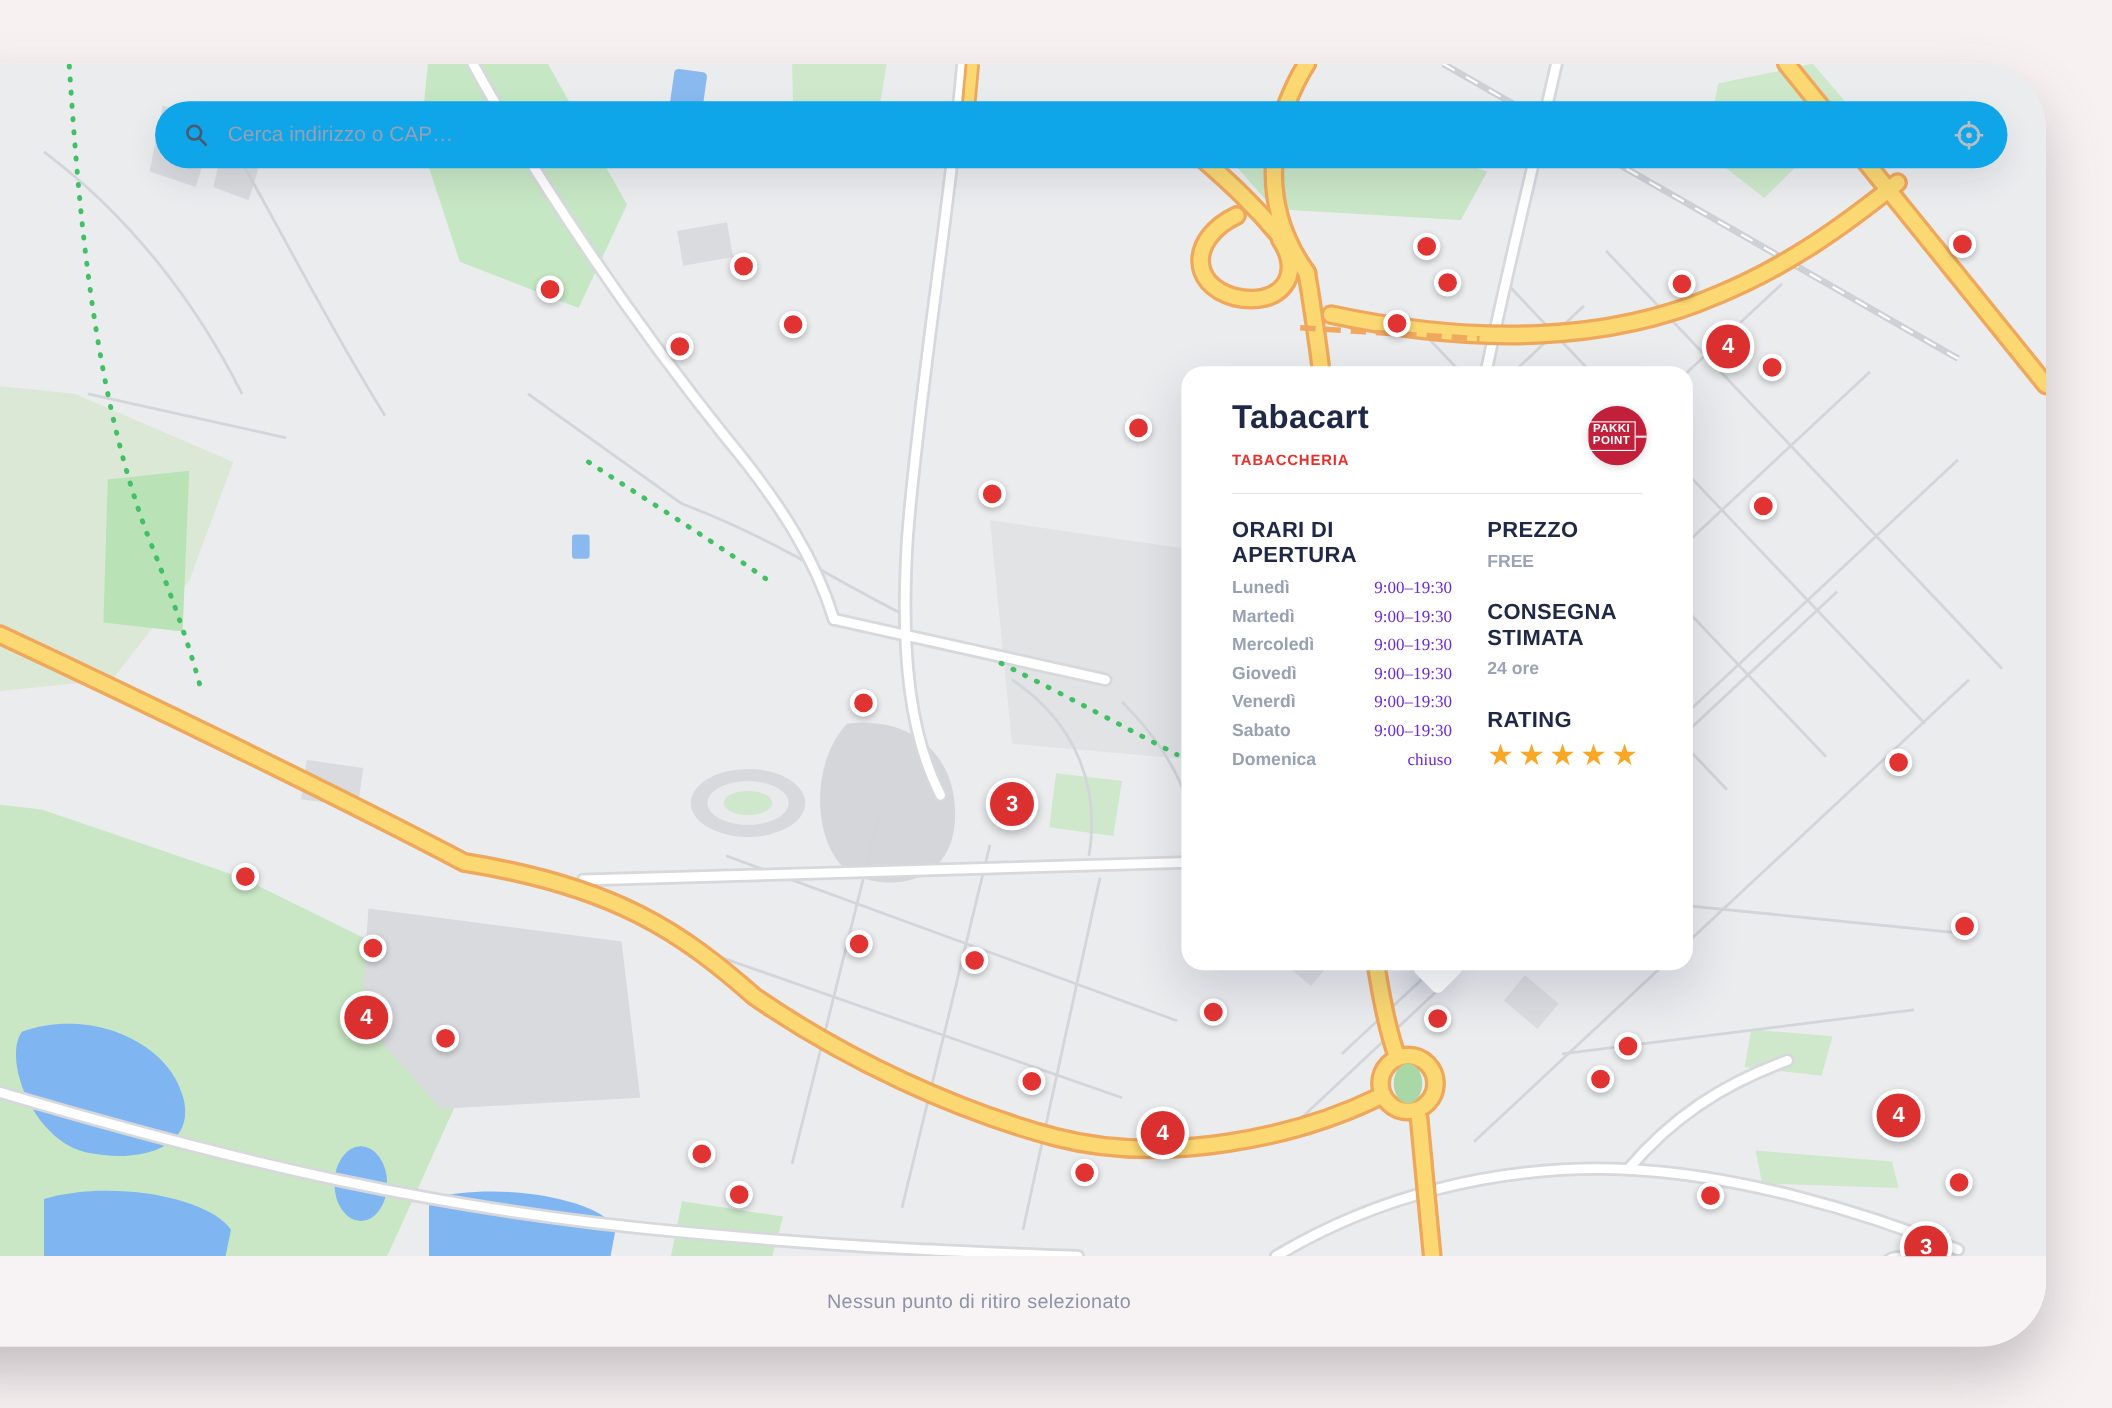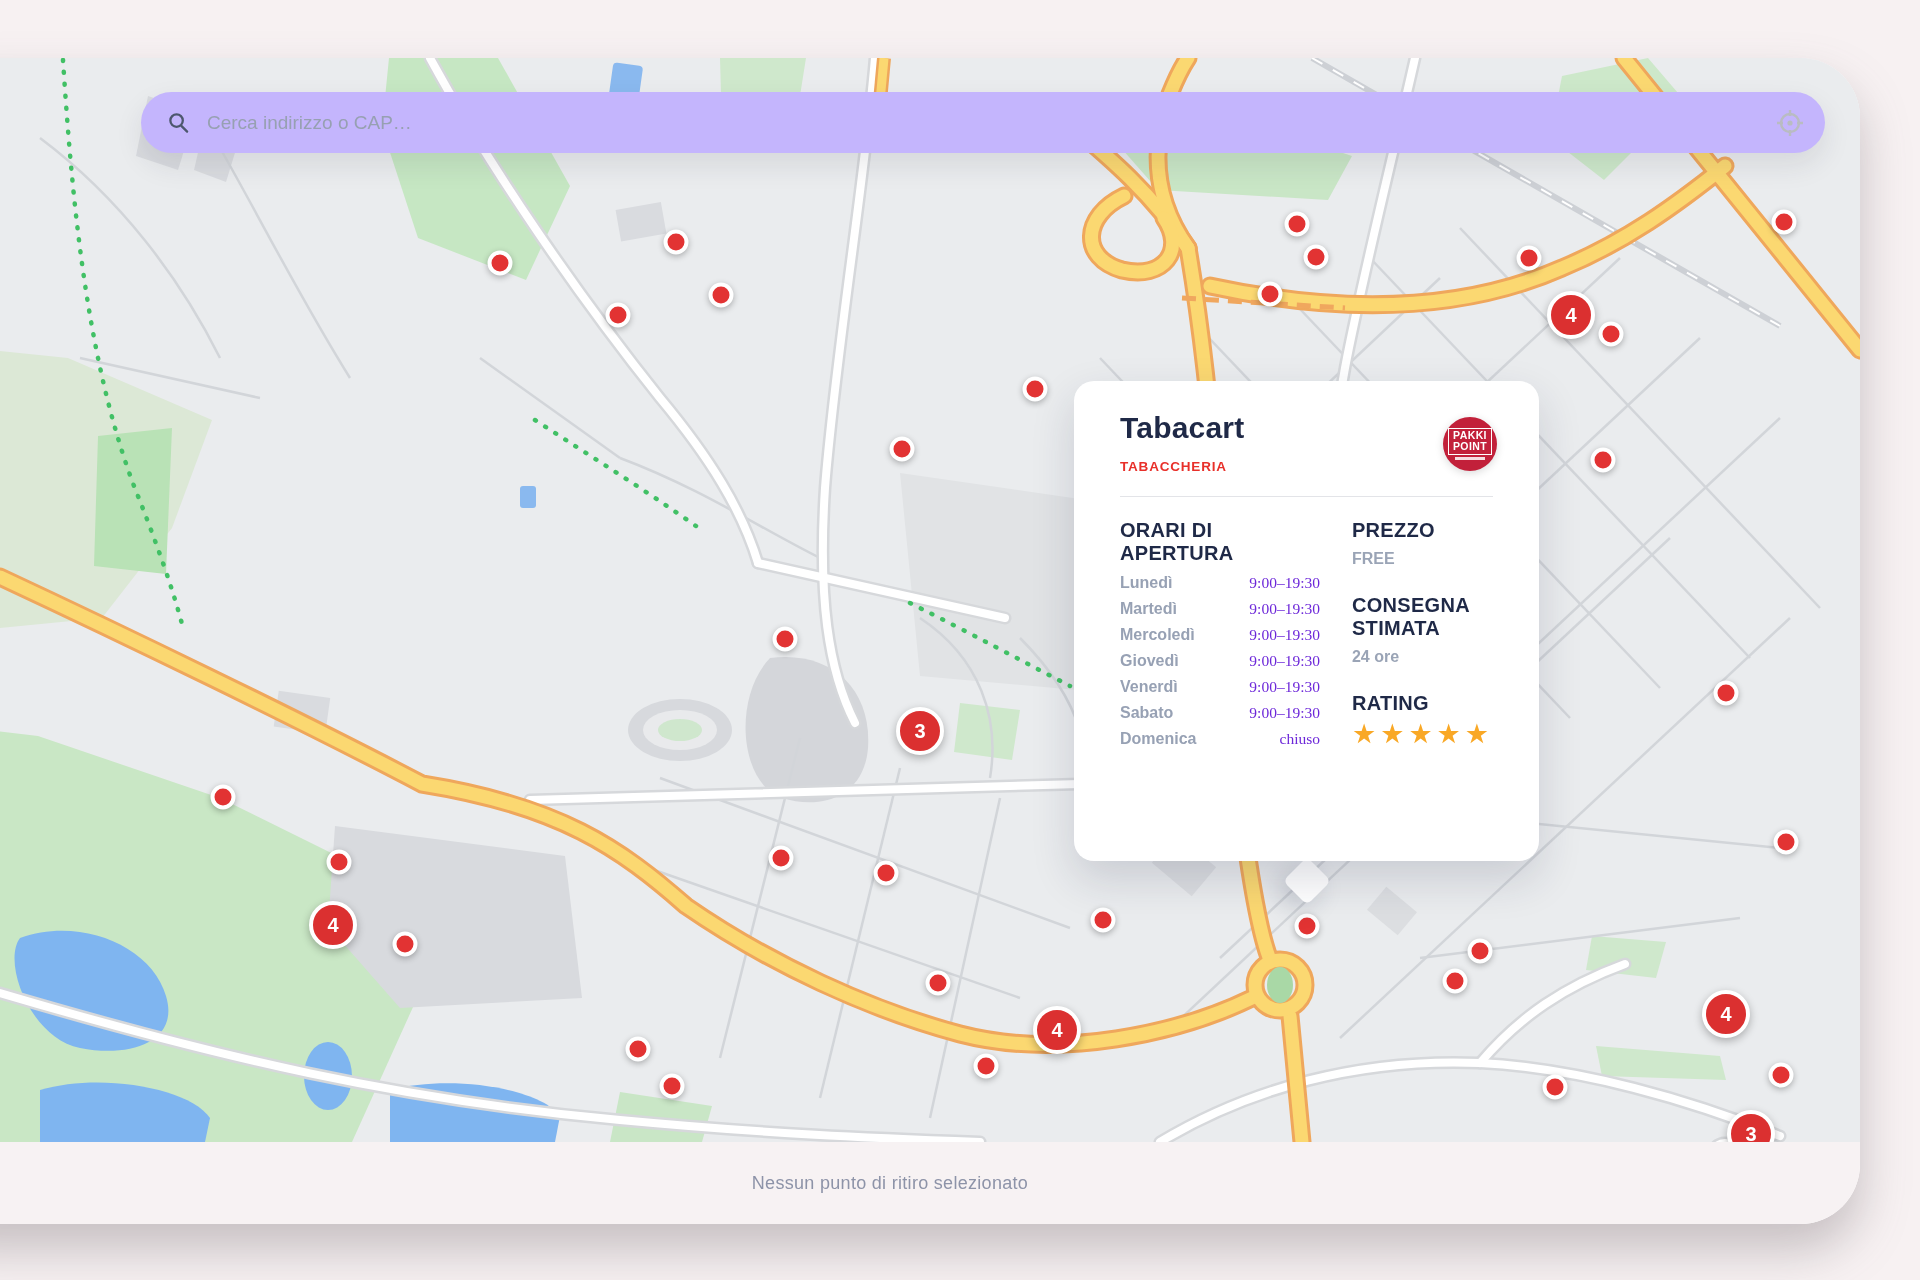--- a/index.html
+++ b/index.html
@@ -7,47 +7,47 @@
   .page{position:relative;width:1920px;height:1280px;background:#f7f1f2;}
 
   
   .app-card{position:absolute;left:-80px;top:58px;width:1940px;height:1166px;
     background:#ffffff;border-radius:60px;overflow:hidden;
     box-shadow:0 26px 48px rgba(110,100,105,.35);}
   .map-area{position:absolute;left:0;top:0;width:1940px;height:1084px;overflow:hidden;background:#eaecee;}
   .map-area svg{display:block;}
 
   
-  .search-bar{position:absolute;left:221px;top:34px;width:1684px;height:61px;background:#c4b5fd;
+  .search-bar{position:absolute;left:221px;top:34px;width:1684px;height:61px;background:#0ea5e9;
     border-radius:31px;box-shadow:0 12px 28px rgba(40,40,60,.10);z-index:30;display:flex;align-items:center;}
   .search-bar input{flex:1;border:none;outline:none;background:transparent;margin-left:64px;
     font-size:19px;color:#3c4660;font-family:inherit;}
   .search-bar input::placeholder{color:#97a0b2;opacity:1;}
   .mag-icon{position:absolute;left:26px;top:19px;width:23px;height:23px;}
   .locate-btn{position:absolute;right:20px;top:16px;width:30px;height:30px;border:none;background:transparent;
     padding:0;cursor:pointer;}
 
   
   .marker-layer{position:absolute;left:0;top:0;width:1940px;height:1084px;z-index:10;}
   .pin{position:absolute;width:17px;height:17px;background:#e23333;border:4px solid #ffffff;border-radius:50%;
     transform:translate(-50%,-50%);box-shadow:0 2px 6px rgba(0,0,0,.28);}
   .cluster{position:absolute;width:40px;height:40px;background:#db3030;border:4px solid #ffffff;border-radius:50%;
     transform:translate(-50%,-50%);box-shadow:0 3px 8px rgba(0,0,0,.28);
     color:#ffffff;font-weight:700;font-size:20px;display:flex;align-items:center;justify-content:center;}
 
   
   .popup-tail{position:absolute;left:1370px;top:806px;width:34px;height:34px;background:#ffffff;
     transform:rotate(45deg);border-radius:6px;z-index:19;box-shadow:0 10px 24px rgba(30,40,70,.18);}
-  .popup{position:absolute;left:1154px;top:275px;width:465px;height:480px;background:#ffffff;border-radius:20px;
-    box-shadow:0 18px 44px rgba(30,40,70,.16);z-index:20;box-sizing:border-box;padding:30px 46px 16px 46px;margin-top:48px;}
+  .popup{position:absolute;left:1154px;top:275px;width:465px;height:549px;background:#ffffff;border-radius:20px;
+    box-shadow:0 18px 44px rgba(30,40,70,.16);z-index:20;box-sizing:border-box;padding:30px 46px 16px 46px;}
   .popup h2{margin:0;font-size:30px;font-weight:700;color:#1f2947;letter-spacing:.2px;}
   .addr{margin-top:9px;font-size:19px;line-height:26px;font-weight:600;color:#273354;}
   .category{margin-top:14px;font-size:13.5px;font-weight:700;letter-spacing:.8px;color:#e8302a;}
   .logo{position:absolute;right:42px;top:36px;width:54px;height:54px;border-radius:50%;background:#c2203a;
-    display:flex;flex-direction:column;align-items:center;justify-content:center;box-shadow:0 2px 8px rgba(0,0,0,.15);}
+    display:flex;flex-direction:row;align-items:center;justify-content:center;box-shadow:0 2px 8px rgba(0,0,0,.15);}
   .logo .box{border:1.5px solid #ffffff;padding:1px 4px 2px 4px;text-align:center;}
   .logo .box div{color:#ffffff;font-size:10.5px;font-weight:800;line-height:11px;letter-spacing:.4px;}
   .logo .tagline{margin-top:2px;width:30px;height:2.5px;background:rgba(255,255,255,.85);}
   .divider{margin-top:22px;height:1px;background:#e3e4e8;}
   .popup-cols{display:flex;margin-top:22px;}
   .col-hours{width:212px;}
   .col-right{margin-left:32px;flex:1;}
   .sec-h{font-size:20px;font-weight:800;color:#1f2947;letter-spacing:.3px;}
   .hrow{display:flex;justify-content:space-between;margin-top:10px;font-size:16px;line-height:16px;}
   .hrow .d{color:#97a1b4;font-weight:700;}

